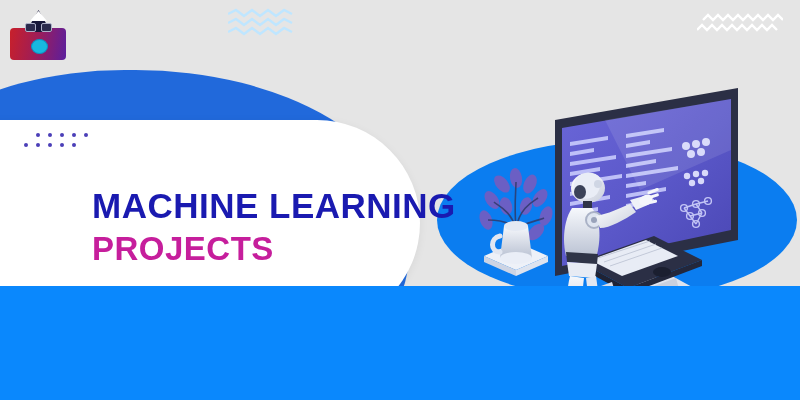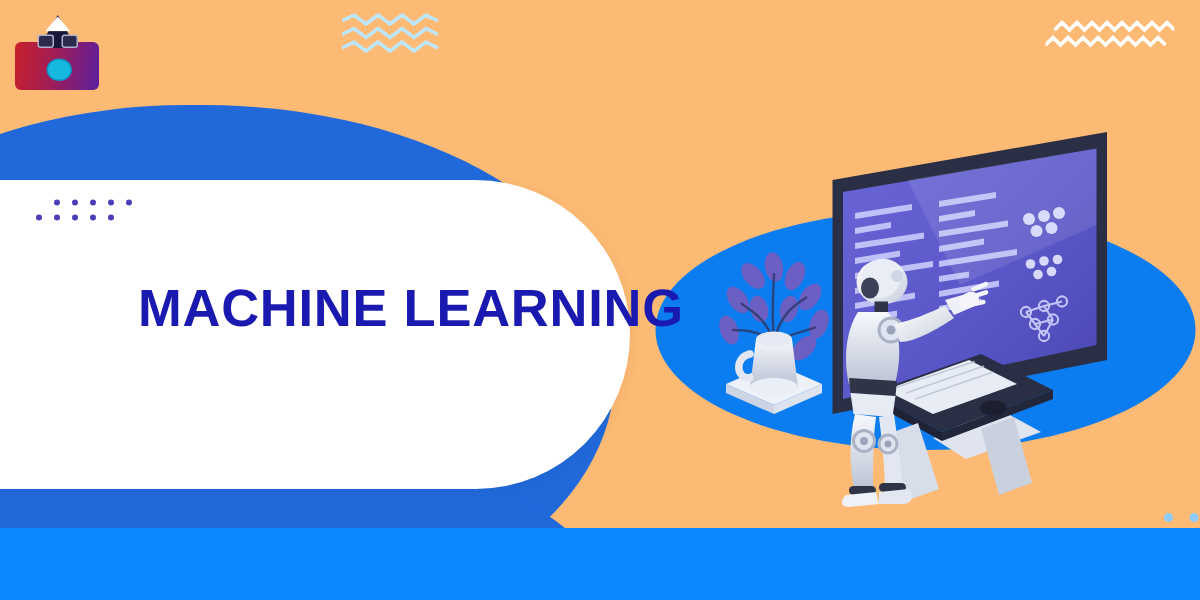--- a/index.html
+++ b/index.html
@@ -2,22 +2,22 @@
 <html><head>
 <meta charset="utf-8">
 <style>
   html,body{margin:0;padding:0;}
   body{
     width:800px;height:400px;overflow:hidden;
     font-family:"Liberation Sans", sans-serif;
     background:#0a88fd;
   }
   #banner{
-    position:relative;width:800px;height:352px;overflow:hidden;
-    background:#fdba74;
+    position:relative;width:800px;height:286px;overflow:hidden;
+    background:#e5e5e5;
   }
 
   
   .blob-left{
     position:absolute;left:-150px;top:70px;width:560px;height:350px;
     background:#2169db;border-radius:50% 50% 46% 54% / 52% 48% 50% 50%;
   }
   .blob-left2{
     position:absolute;left:-120px;top:285px;width:520px;height:180px;
     background:#2169db;border-radius:40% 60% 0 0 / 60% 60% 0 0;
@@ -150,20 +150,21 @@
       <span></span>
     <span></span>
       <span></span>
       <span></span>
       <span></span>
       <span></span>
       <span class="off"></span>
   </div>
 
   <div class="card-title">MACHINE LEARNING</div>
+  <div class="card-subtitle">PROJECTS</div>
 
   <div class="dots dots-bl">
     <span></span>
       <span></span>
       <span></span>
       <span></span>
       <span></span>
       <span></span>
     <span></span>
       <span></span>

